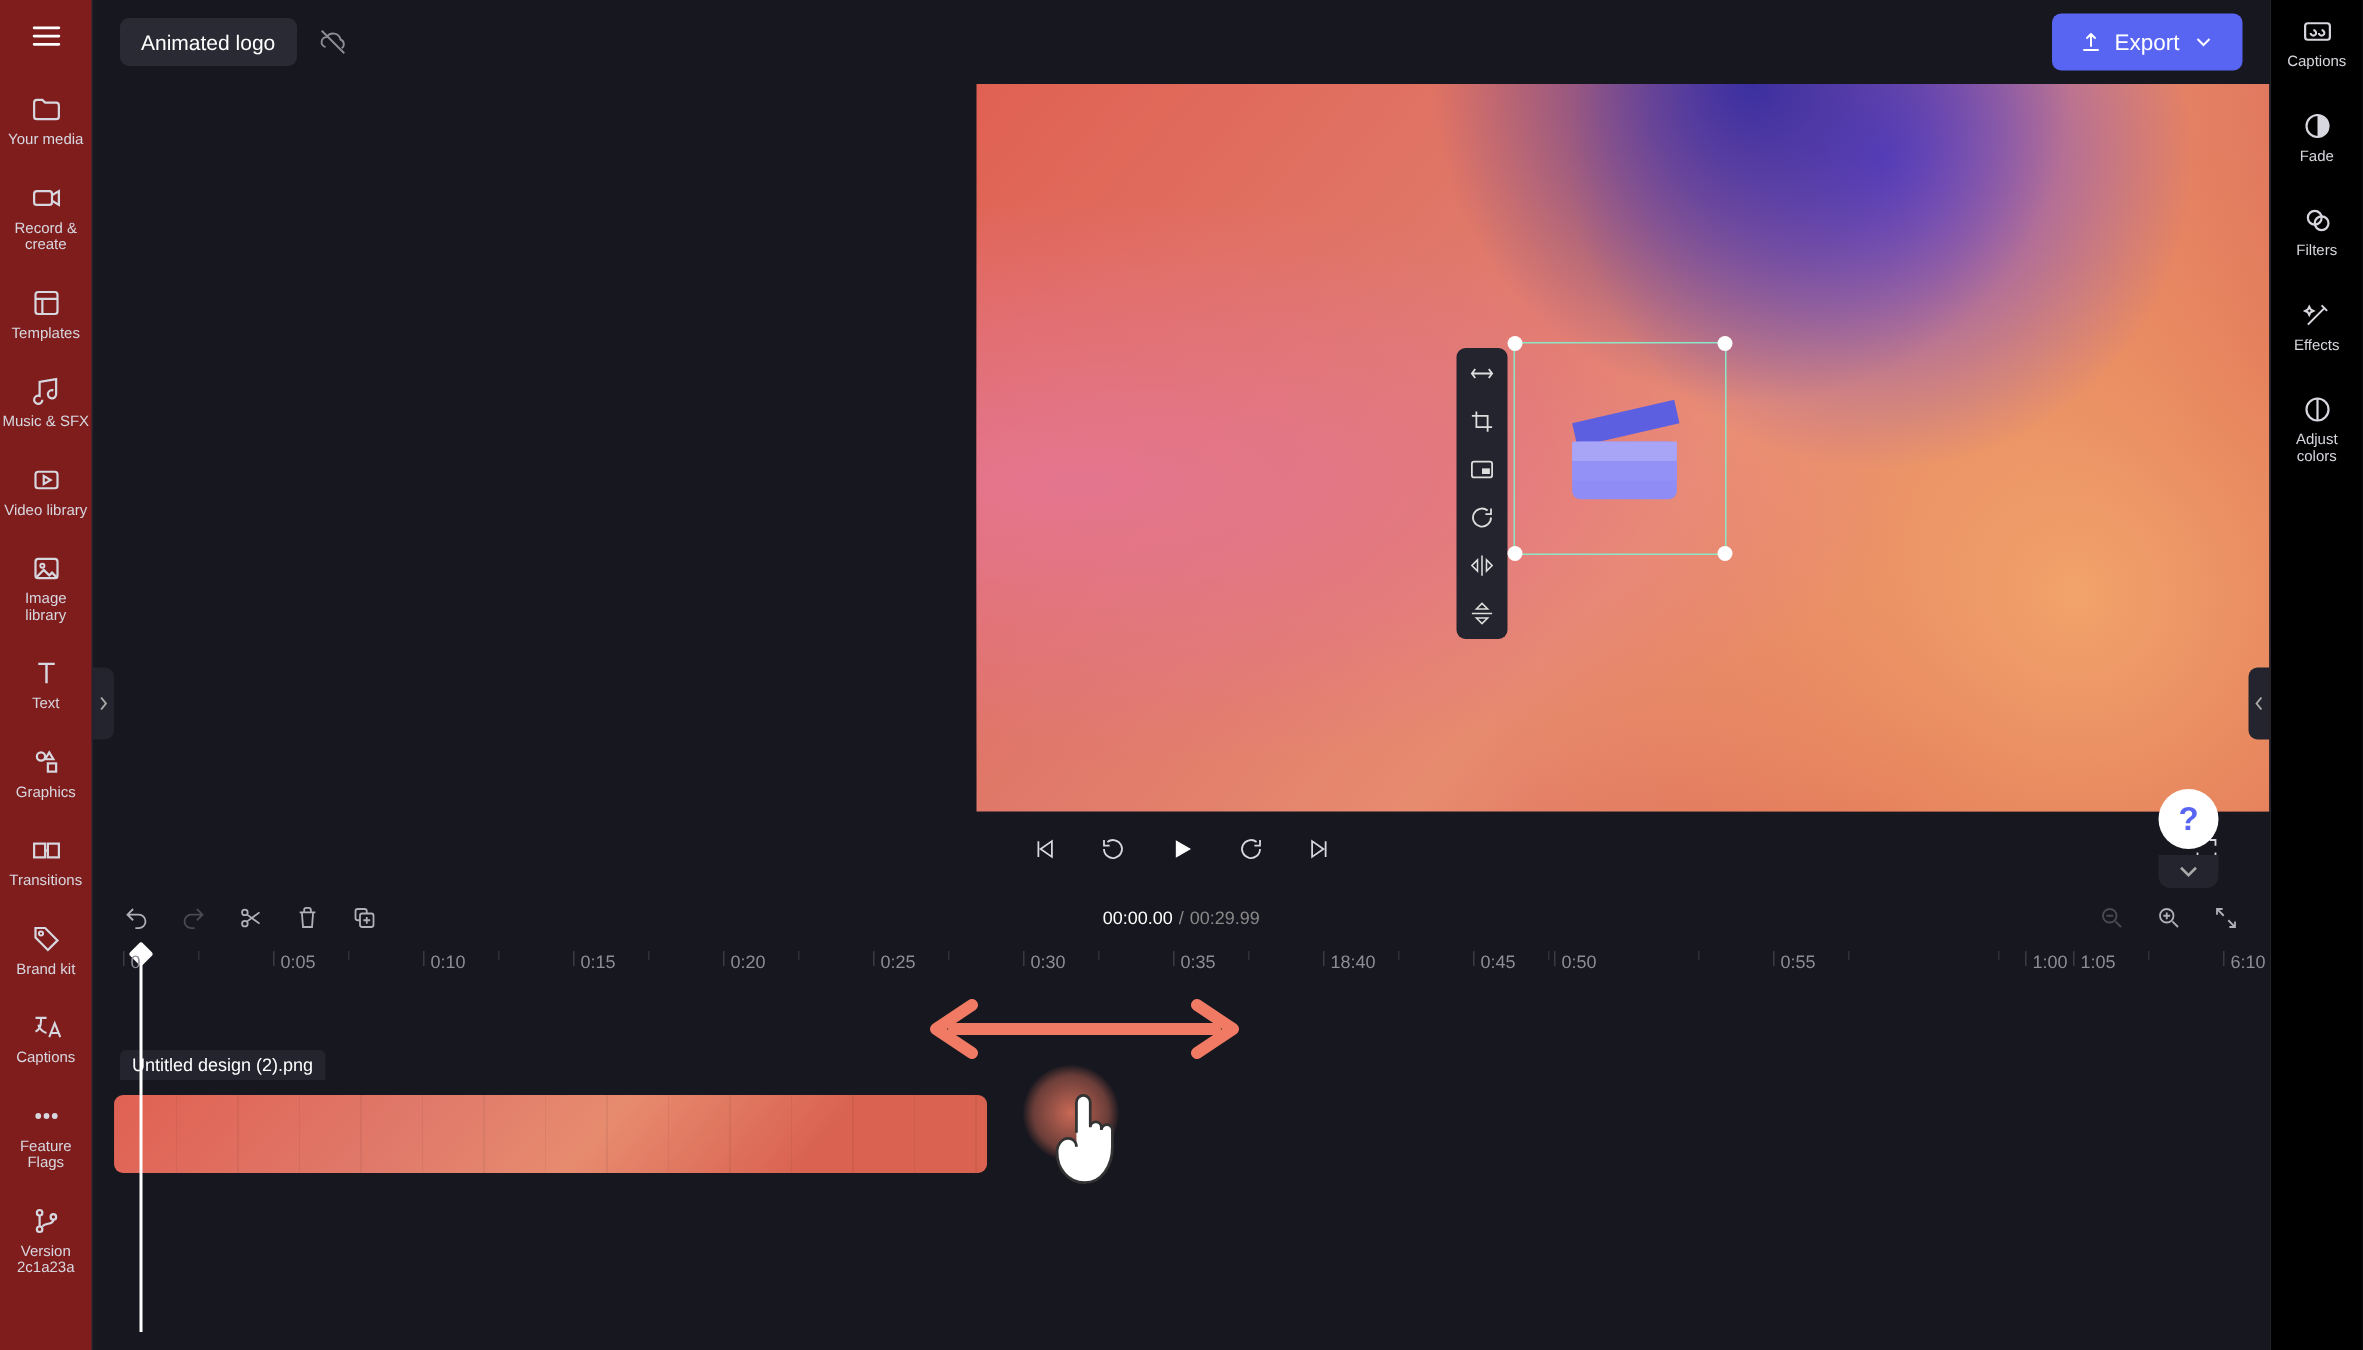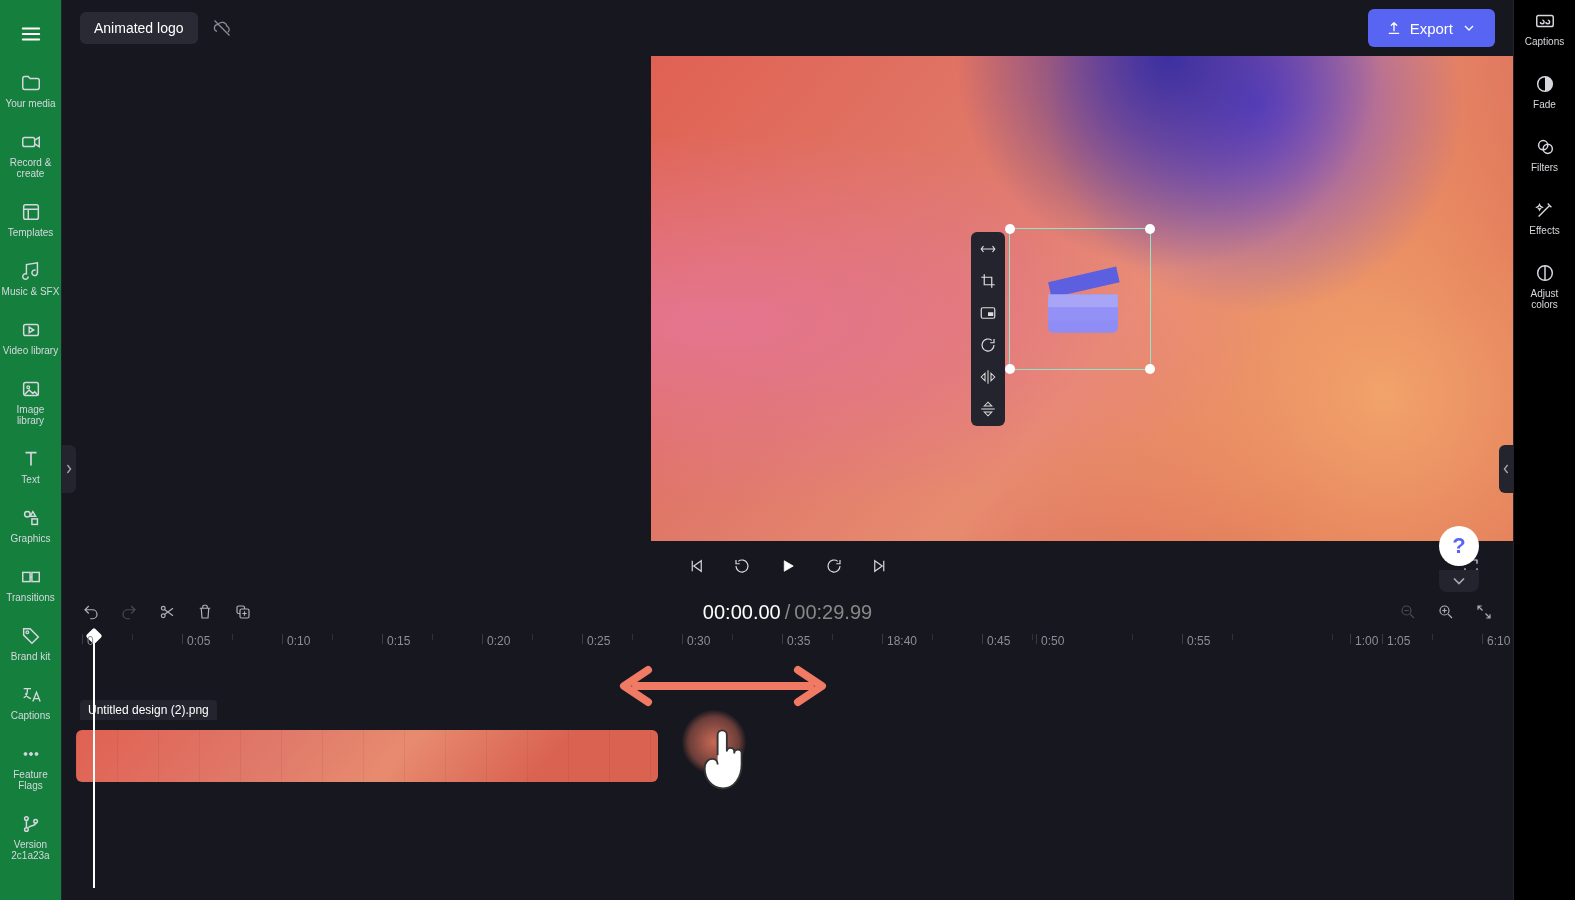--- a/index.html
+++ b/index.html
@@ -11,26 +11,26 @@
   color: #fff;
   overflow: hidden;
   position: relative;
 }
 
 .left-sidebar {
   position: absolute;
   left: 0; top: 0;
   width: 62px;
   height: 100%;
-  background: #15803d;
+  background: #7f1d1d;
   border-right: 1px solid #23232e;
   display: flex;
   flex-direction: column;
   align-items: center;
-  padding-top: 14px;
+  padding-top: 4px;
   z-index: 5;
 }
 .hamburger {
   width: 40px; height: 40px;
   display:flex; align-items:center; justify-content:center;
   margin-bottom: 18px;
   cursor: pointer;
 }
 .hamburger svg { width:22px; height:22px; stroke:#fff; }
 .side-item {
@@ -227,21 +227,21 @@
   height:44px;
   display:flex; align-items:center;
   gap:16px;
   padding:0 18px;
 }
 .tbtn { width:22px; height:22px; display:flex; align-items:center; justify-content:center; cursor:pointer; }
 .tbtn svg { width:18px; height:18px; stroke:#b0b0ba; fill:none; }
 .tbtn.disabled svg { stroke:#4a4a55; }
 .timecode {
   position:absolute; left:50%; transform:translateX(-50%);
-  font-size:20px;
+  font-size:12px;
 }
 .timecode .tc-sep { color:#888; margin:0 4px; }
 .timecode .tc-total { color:#888; }
 .zoom-controls {
   margin-left:auto; display:flex; align-items:center; gap:16px;
 }
 .zoom-controls svg { width:18px; height:18px; stroke:#b0b0ba; fill:none; cursor:pointer; }
 .zoom-controls .disabled svg { stroke:#4a4a55; }
 
 

